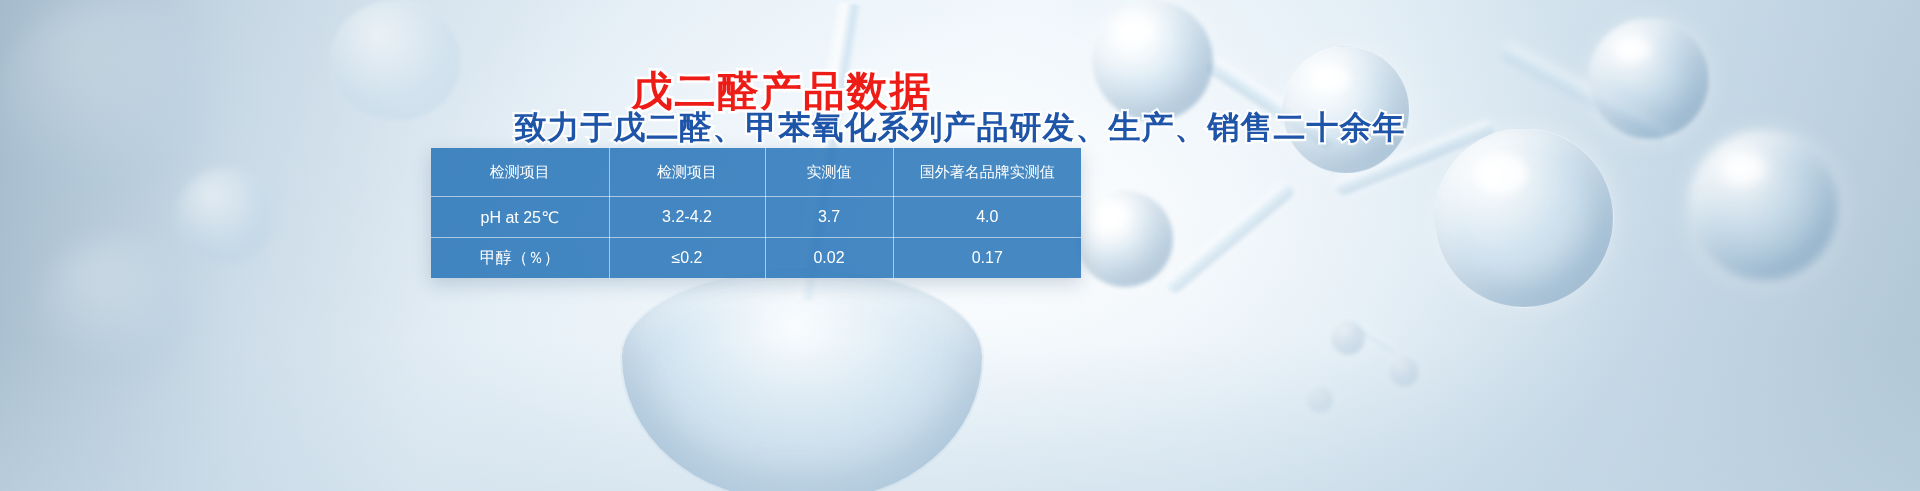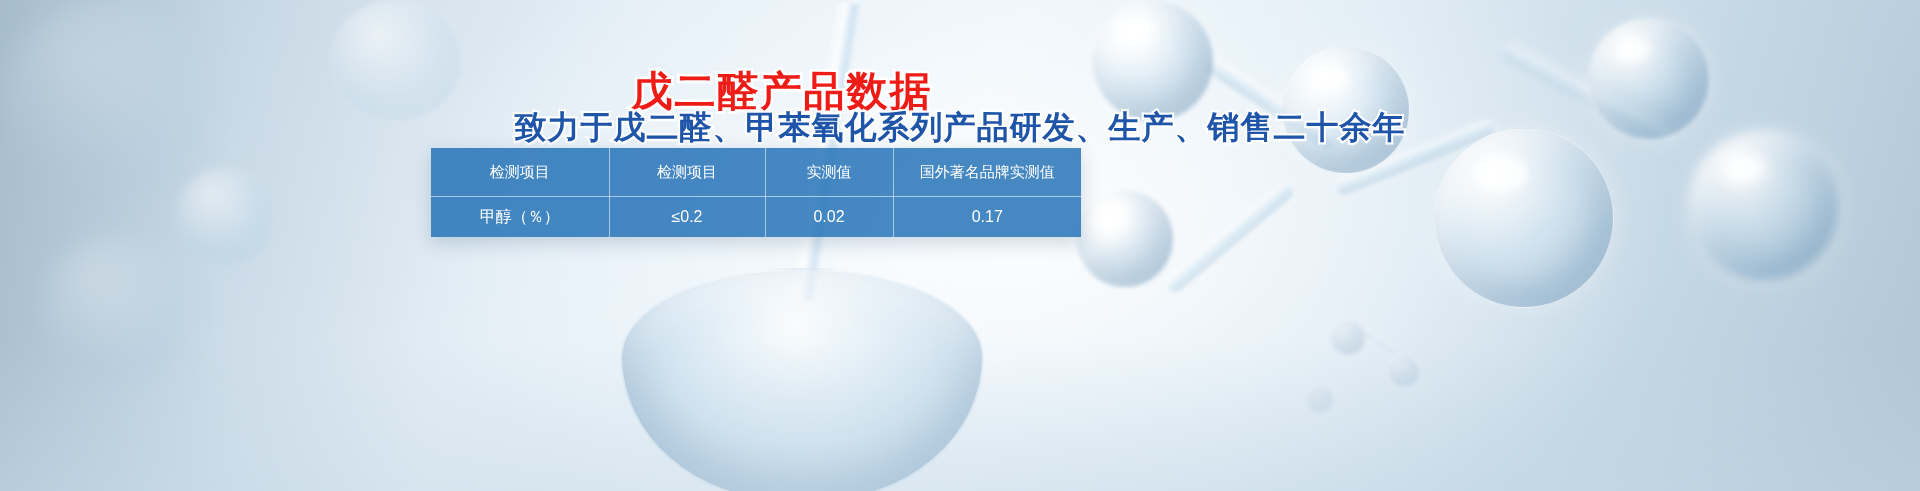--- a/index.html
+++ b/index.html
@@ -148,20 +148,26 @@
       <thead>
         <tr>
           <th>检测项目</th>
           <th>检测项目</th>
           <th>实测值</th>
           <th>国外著名品牌实测值</th>
         </tr>
       </thead>
       <tbody>
         <tr>
+          <td class="cell-item">pH at 25℃</td>
+          <td>3.2-4.2</td>
+          <td>3.7</td>
+          <td>4.0</td>
+        </tr>
+        <tr>
           <td class="cell-item">甲醇（％）</td>
           <td>≤0.2</td>
           <td>0.02</td>
           <td>0.17</td>
         </tr>
       </tbody>
     </table>
   </div>
 
 </div>

